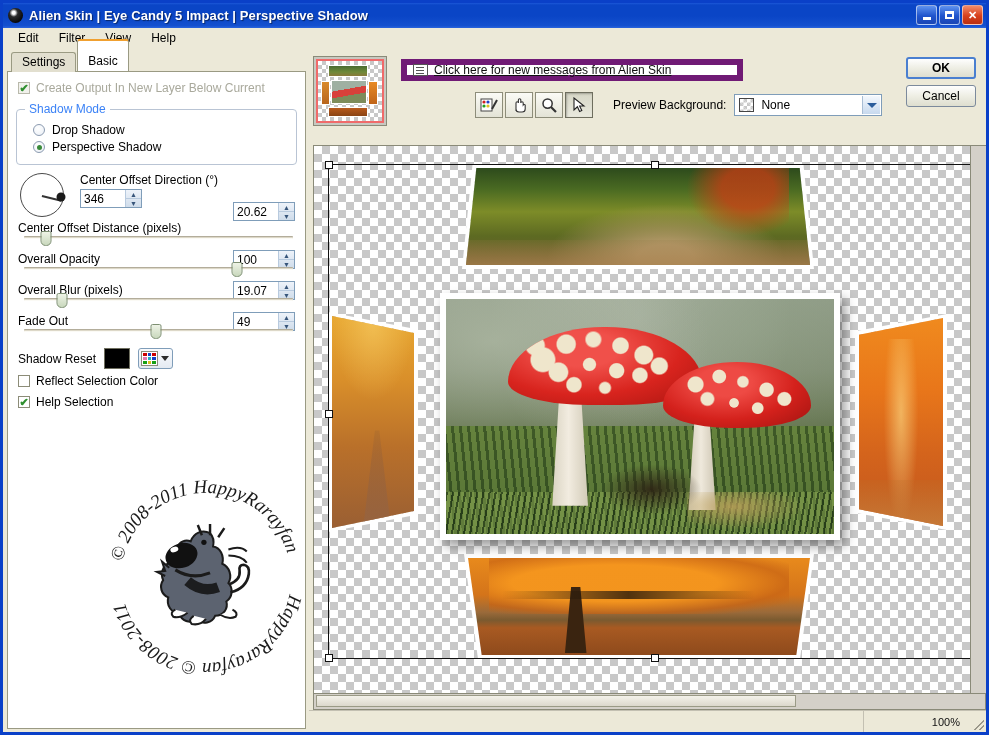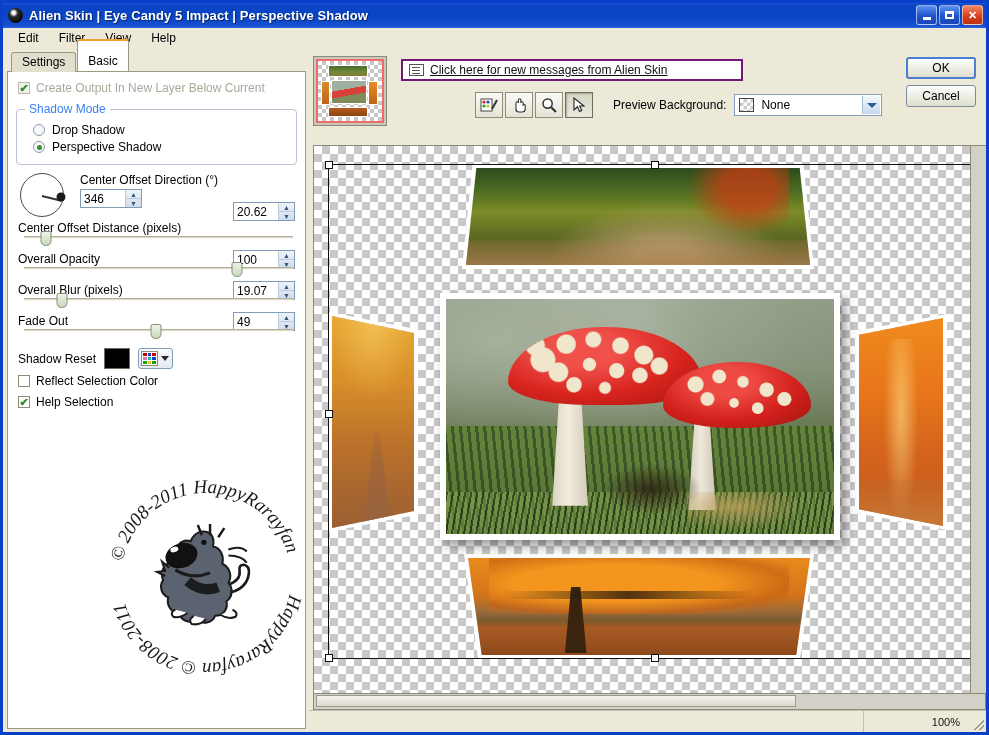--- a/index.html
+++ b/index.html
@@ -196,21 +196,21 @@
   .checker-sm {
     background-image:
       linear-gradient(45deg,#c8c8c8 25%,transparent 25%,transparent 75%,#c8c8c8 75%),
       linear-gradient(45deg,#c8c8c8 25%,transparent 25%,transparent 75%,#c8c8c8 75%);
     background-size:8px 8px; background-position:0 0,4px 4px; background-color:#fff;
   }
 
   #tools-col { flex:1; display:flex; flex-direction:column; min-width:0; }
   #news-bar {
     display:flex; align-items:center; gap:6px; height:22px; width:342px;
-    border:2px solid #701a75; background:#fff; margin:6px 0 0 8px; padding:0 6px;
+    border:6px solid #701a75; background:#fff; margin:6px 0 0 8px; padding:0 6px;
   }
   #news-bar .news-link { font-size:12px; color:#101010; text-decoration:underline; white-space:nowrap; }
   .mail-icon { width:15px; height:12px; border:1px solid #555; background:#fff; position:relative; flex:0 0 15px; }
   .mail-icon:before { content:""; position:absolute; left:2px; top:2px; width:8px; height:1px; background:#555; box-shadow:0 3px 0 #555,0 6px 0 #555; }
 
   #tools-row { display:flex; align-items:center; gap:0; margin:11px 0 0 82px; }
   .tool-btn {
     width:28px; height:26px; border:1px solid #8d8d7a; background:linear-gradient(180deg,#fbfbf6,#e3e3d6);
     display:flex; align-items:center; justify-content:center; margin-right:2px; position:relative;
   }
@@ -227,21 +227,21 @@
     border-left:1px solid #a8bdd4; display:flex; align-items:center; justify-content:center;
   }
   .caret-blue { width:0;height:0;border-left:5px solid transparent;border-right:5px solid transparent;border-top:5px solid #2b5d9b; }
 
   #ok-cancel { position:absolute; right:10px; top:8px; display:flex; flex-direction:column; gap:6px; }
   .dlg-btn {
     width:70px; height:22px; font-size:12px; border-radius:3px;
     border:1px solid #7c8a9c; background:linear-gradient(180deg,#fefefe,#eeeee4 50%,#dedecf);
     display:flex; align-items:center; justify-content:center;
   }
-  .dlg-btn.default { border:2px solid #4a7fd0; }
+  .dlg-btn.default { border:2px solid #4a7fd0;font-weight:bold; }
 
   
   #canvas-wrap { flex:1; position:relative; margin:0 0 0 4px; min-height:0; display:flex; flex-direction:column; }
   #canvas {
     position:relative; flex:1; border:1px solid #8a8a78; border-right:none; overflow:hidden;
   }
 
   
   #marquee { position:absolute; border:1px solid #111; pointer-events:none; }
   .handle { position:absolute; width:8px; height:8px; background:#fff; border:1px solid #111; }

